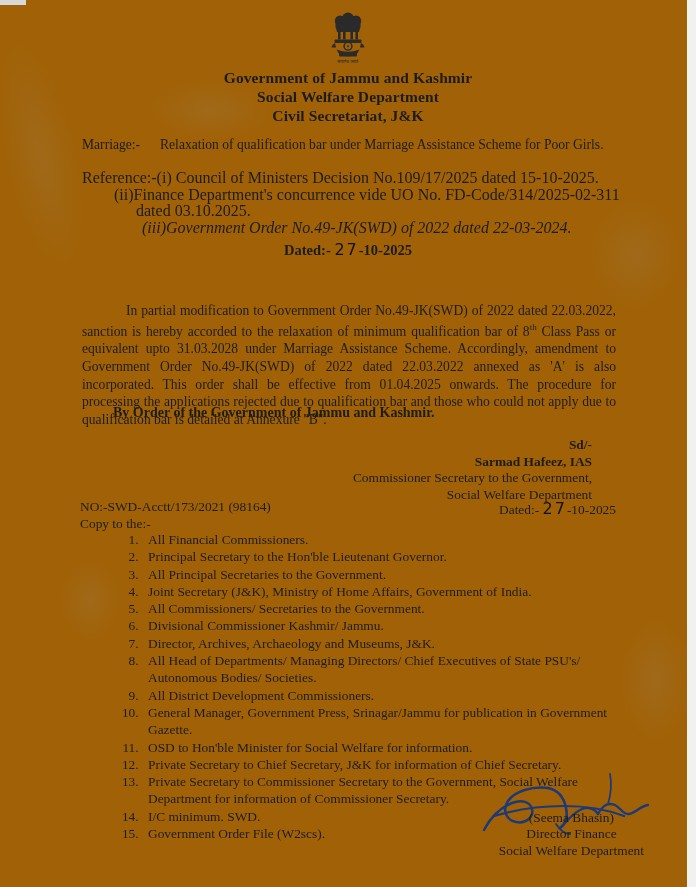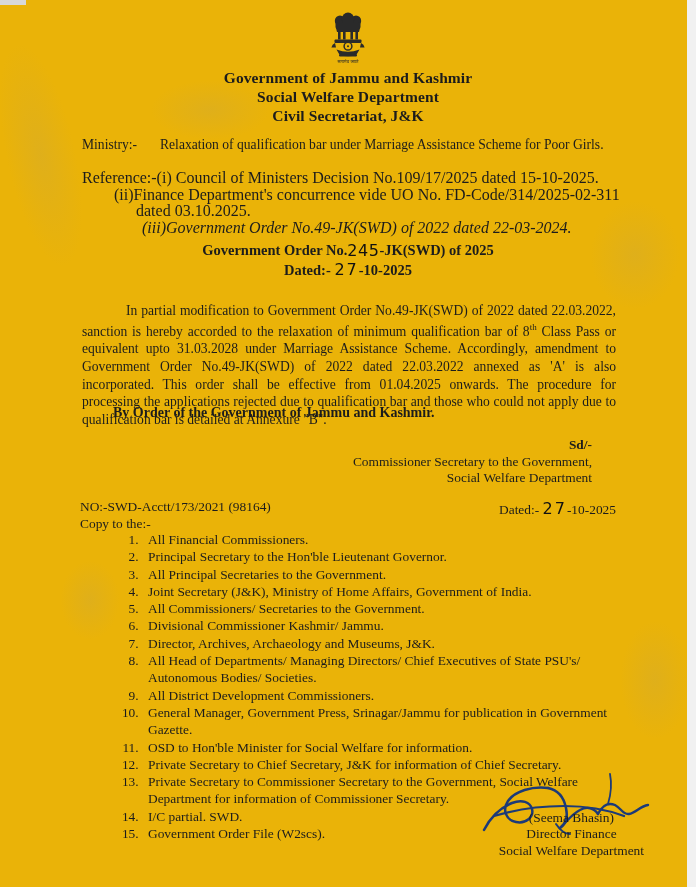--- a/index.html
+++ b/index.html
@@ -5,21 +5,21 @@
   html, body {
     margin: 0;
     padding: 0;
     background: #ffffff;
   }
 
   .page {
     position: relative;
     width: 696px;
     height: 887px;
-    background: #eab308;
+    background: #a16207;
     overflow: hidden;
     font-family: "Liberation Serif", "DejaVu Serif", serif;
     color: #1c1c1c;
     box-sizing: border-box;
   }
 
   
   .scan-edge-right {
     position: absolute;
     top: 0; right: 0;
@@ -270,51 +270,49 @@
     </svg>
   </div>
 
   <div class="letterhead">
     <div>Government of Jammu and Kashmir</div>
     <div>Social Welfare Department</div>
     <div>Civil Secretariat, J&amp;K</div>
   </div>
 
   <div class="subject-row">
-    <div class="subject-label">Ministry:-</div>
+    <div class="subject-label">Marriage:-</div>
     <div class="subject-text">Relaxation of qualification bar under Marriage Assistance Scheme for Poor Girls.</div>
   </div>
 
   <div class="reference-block">
     <div class="ref-line-1">Reference:-(i) Council of Ministers Decision No.109/17/2025 dated 15-10-2025.</div>
     <div class="ref-line-2">
       <span>(ii)Finance Department's concurrence vide UO No. FD-Code/314/2025-02-311</span>
       <span class="cont">dated 03.10.2025.</span>
     </div>
     <div class="ref-line-3">(iii)Government Order No.49-JK(SWD) of 2022 dated 22-03-2024.</div>
   </div>
 
   <div class="order-title">
     <div>
-      <span>Government Order No.</span><span class="hand">245</span><span>-JK(SWD) of 2025</span>
-    </div>
-    <div>
       <span>Dated:-</span>
       <span class="hand-date">27</span><span>-10-2025</span>
     </div>
   </div>
 
   <p class="body-par">
     <span>In partial modification to Government Order No.49-JK(SWD) of 2022 dated 22.03.2022, sanction is hereby accorded to the relaxation of minimum qualification bar of 8</span><sup>th</sup><span> Class Pass or equivalent upto 31.03.2028 under Marriage Assistance Scheme. Accordingly, amendment to Government Order No.49-JK(SWD) of 2022 dated 22.03.2022 annexed as 'A' is also incorporated. This order shall be effective from 01.04.2025 onwards. The procedure for processing the applications rejected due to qualification bar and those who could not apply due to qualification bar is detailed at Annexure "B".</span>
   </p>
 
   <div class="by-order">By Order of the Government of Jammu and Kashmir.</div>
 
   <div class="sign-block">
     <div class="sd">Sd/-</div>
+    <div class="signatory">Sarmad Hafeez, IAS</div>
     <div class="desig">Commissioner Secretary to the Government,</div>
     <div class="desig">Social Welfare Department</div>
   </div>
 
   <div class="dated-2">
     <span>Dated:-</span>
     <span class="hand-date">27</span><span>-10-2025</span>
   </div>
 
   <div class="no-line">NO:-SWD-Acctt/173/2021 (98164)</div>
@@ -327,21 +325,21 @@
     <li>Joint Secretary (J&amp;K), Ministry of Home Affairs, Government of India.</li>
     <li>All Commissioners/ Secretaries to the Government.</li>
     <li>Divisional Commissioner Kashmir/ Jammu.</li>
     <li>Director, Archives, Archaeology and Museums, J&amp;K.</li>
     <li>All Head of Departments/ Managing Directors/ Chief Executives of State PSU's/ Autonomous Bodies/ Societies.</li>
     <li>All District Development Commissioners.</li>
     <li>General Manager, Government Press, Srinagar/Jammu for publication in Government Gazette.</li>
     <li>OSD to Hon'ble Minister for Social Welfare for information.</li>
     <li>Private Secretary to Chief Secretary, J&amp;K for information of Chief Secretary.</li>
     <li>Private Secretary to Commissioner Secretary to the Government, Social Welfare Department for information of Commissioner Secretary.</li>
-    <li>I/C partial. SWD.</li>
+    <li>I/C minimum. SWD.</li>
     <li>Government Order File (W2scs).</li>
   </ol>
 
   <svg class="ink" viewBox="0 0 208 72">
     <g fill="none" stroke="#1c3a78" stroke-linecap="round" stroke-linejoin="round">
       <path d="M24 58 C30 46, 40 36, 52 31 C62 27, 70 30, 72 37 C74 45, 66 52, 56 50 C46 48, 42 38, 48 29 C55 19, 72 14, 88 16" stroke-width="2.5"></path>
       <path d="M88 16 C98 18, 104 26, 106 36 C108 45, 106 52, 100 56" stroke-width="2.5"></path>
       <path d="M100 56 C106 50, 112 42, 120 38 C127 34, 134 36, 138 42" stroke-width="2.4"></path>
       <path d="M138 42 C142 34, 148 30, 155 33 C161 36, 163 43, 169 42 C176 41, 180 34, 188 33" stroke-width="2.4"></path>
       <path d="M150 2 C152 12, 151 22, 148 32" stroke-width="1.8"></path>

